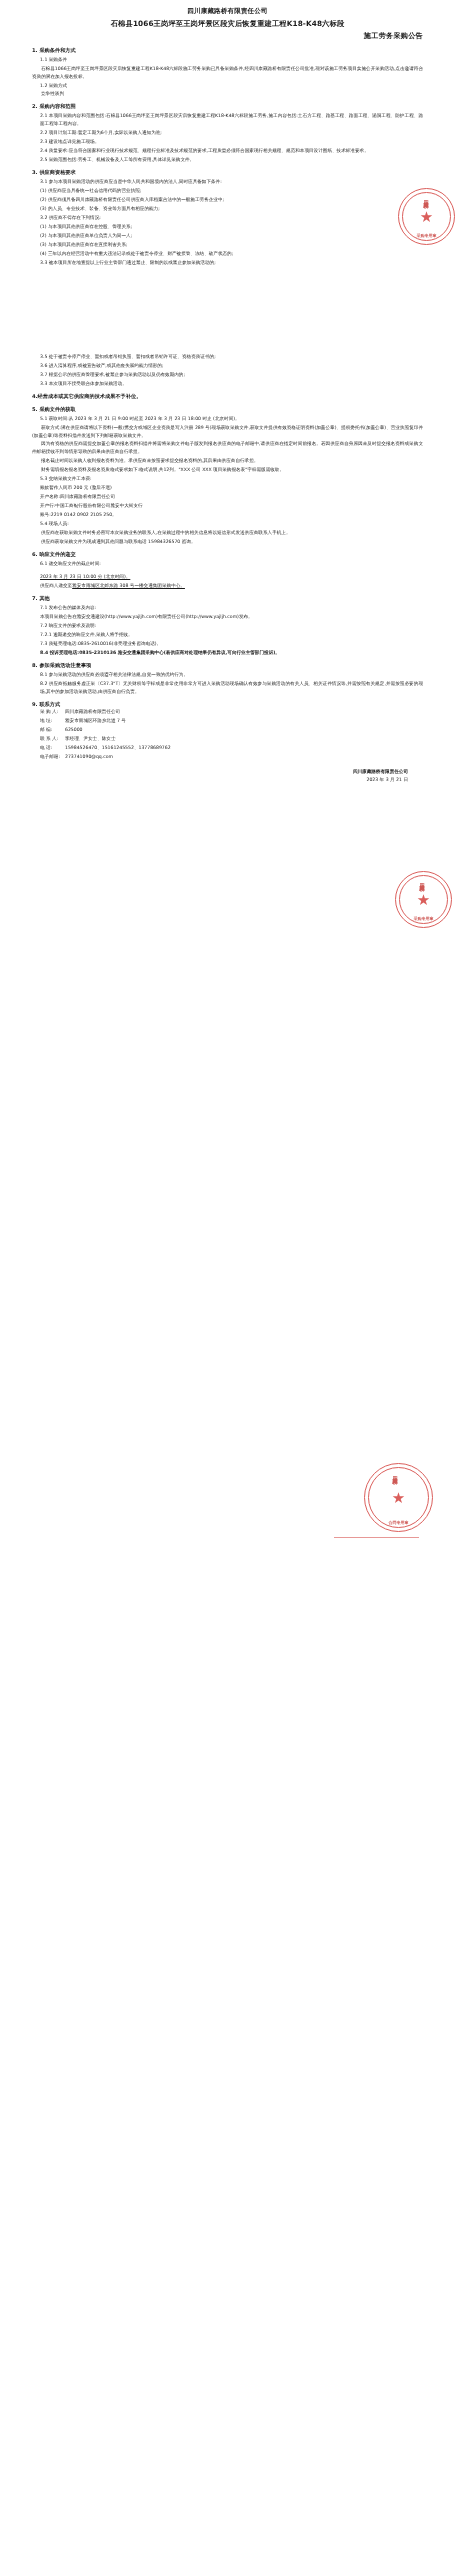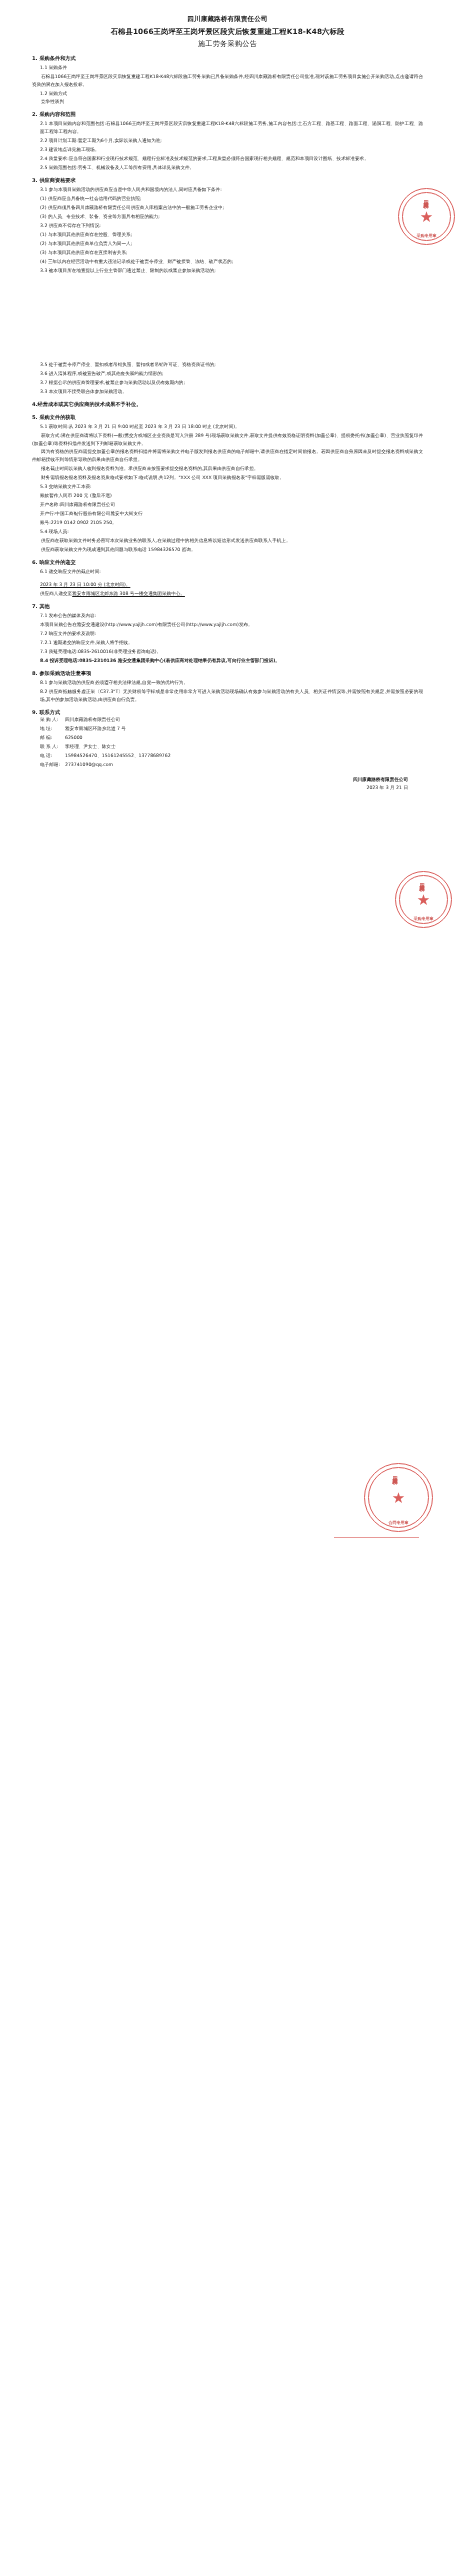--- a/index.html
+++ b/index.html
@@ -1,21 +1,21 @@
 <!DOCTYPE html>
 <html style="font-size:9px"><head>
 <meta charset="utf-8">
 <style>
   html,body{margin:0;padding:0;background:#ffffff;}
   body{width:455px;font-family:"DejaVu Sans","Liberation Sans",sans-serif;color:#1a1a1a;}
   .page{position:relative;width:455px;height:2576px;overflow:hidden;background:#fff;}
-  .doc{position:absolute;left:0;top:8px;width:455px;padding:6.8px 32px 0 32px;box-sizing:border-box;}
+  .doc{position:absolute;left:0;top:0;width:455px;padding:6.8px 32px 0 32px;box-sizing:border-box;}
   .company{text-align:center;font-size:6.5px;font-weight:bold;letter-spacing:0.2px;line-height:1.5;}
   .title1{text-align:center;font-size:7.3px;font-weight:bold;letter-spacing:0.1px;line-height:1.6;margin-top:1px;}
-  .title2{text-align:center;font-size:7.1px;font-weight:normal;letter-spacing:0.3px;line-height:1.6;margin-top:1.1px;}
+  .title2{text-align:right;font-size:7.1px;font-weight:bold;letter-spacing:0.3px;line-height:1.6;margin-top:1.1px;}
   .sec{font-size:5.2px;font-weight:bold;margin-top:5.1px;line-height:1.5;}
   .p{font-size:4.6px;line-height:1.72;margin-top:1.1px;text-align:justify;text-justify:inter-ideograph;}
   .p.ind{text-indent:9px;}
   .p.ind2{text-indent:0;padding-left:8px;}
   .u{text-decoration:underline;}
   .b{font-weight:bold;}
   .gap{height:4px;}
   .bigblank{height:85px;}
   .kv{font-size:4.6px;line-height:1.95;padding-left:8px;}
   .kv span.k{display:inline-block;min-width:25px;}

